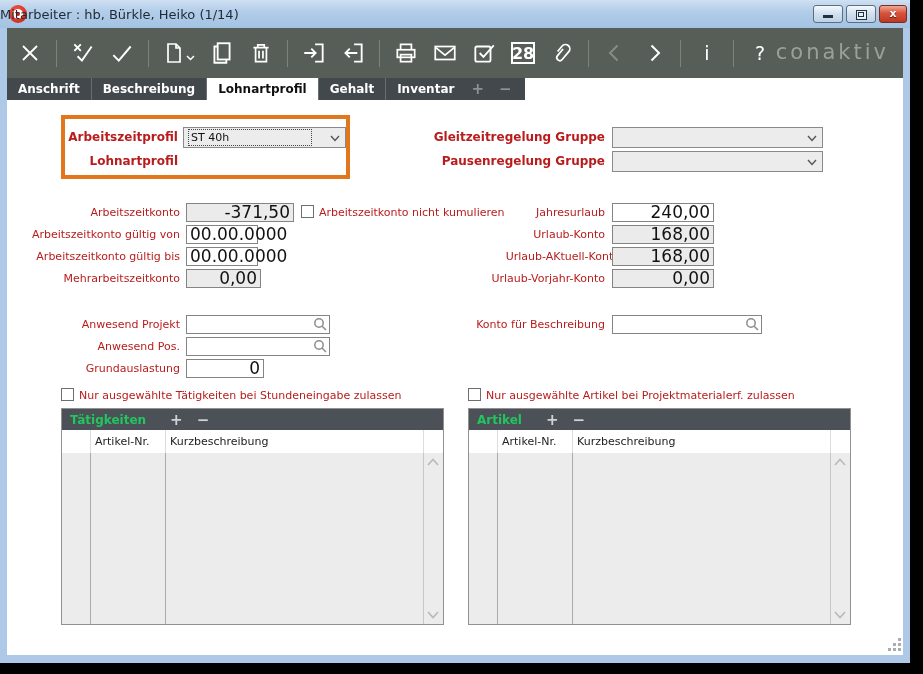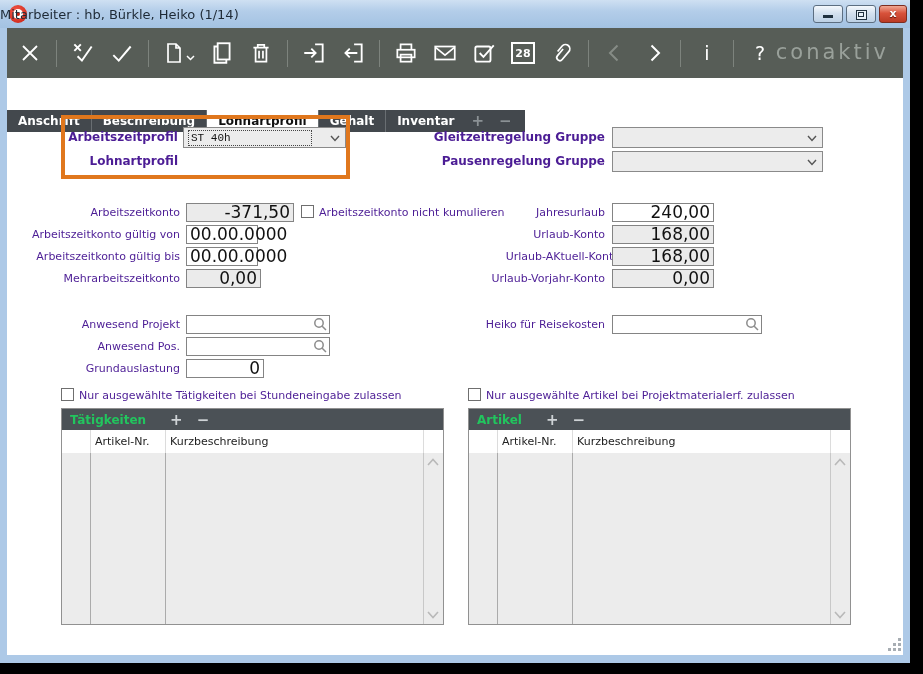--- a/index.html
+++ b/index.html
@@ -29,43 +29,43 @@
   .content-bg{position:absolute;left:7px;top:28px;width:896px;height:627px;background:#fff;}
   
   .toolbar{position:absolute;left:7px;top:28px;width:896px;height:50px;background:#575d57;
            display:flex;align-items:center;gap:13px;padding-left:10px;box-sizing:border-box;}
   .tool{display:flex;align-items:center;justify-content:center;width:26px;height:28px;flex:0 0 auto;}
   .tool svg{display:block;}
   .tsep{width:1px;height:27px;background:#7d837d;flex:0 0 auto;}
   .tool-glyph{color:#fff;font-size:19px;line-height:26px;}
   .cal{position:relative;width:24px;height:22px;border:2px solid #fff;box-sizing:border-box;
        display:flex;align-items:center;justify-content:center;}
-  .cal span{color:#fff;font-size:11px;font-weight:bold;}
+  .cal span{color:#fff;font-size:16px;font-weight:bold;}
   .brand{position:absolute;right:14px;top:12px;color:#99a09a;font-size:21px;letter-spacing:3px;
          font-family:"DejaVu Sans",sans-serif;}
   
-  .tabbar{position:absolute;left:7px;top:78px;width:896px;height:22px;background:#fff;display:flex;margin-top:32px;}
+  .tabbar{position:absolute;left:7px;top:78px;width:896px;height:22px;background:#fff;display:flex;}
   .tab{background:#43484d;color:#fff;font-size:12px;font-weight:bold;line-height:22px;
        padding:0 11px;border-right:1px solid #696e72;white-space:nowrap;cursor:default;}
   .tab.active{background:#fff;color:#111;}
   .tab.last{border-right:none;}
   .tabpm{background:#43484d;display:flex;align-items:center;gap:15px;padding:0 13px 0 6px;
          color:#8b9195;font-size:15px;font-weight:bold;}
   
-  .lbl{position:absolute;font-size:11px;color:#4c1d95;text-align:right;white-space:nowrap;}
+  .lbl{position:absolute;font-size:11px;color:#b91c1c;text-align:right;white-space:nowrap;}
   .lbl.b{font-size:12px;font-weight:bold;}
   .lbl.left{text-align:left;}
   .field{position:absolute;box-sizing:border-box;height:19px;border:1px solid #848484;
          font-family:"DejaVu Sans",sans-serif;font-size:17px;padding:0 3px;background:#fff;color:#111;}
   .field.ro{background:#ebebeb;}
   .field.num{text-align:right;}
   .dd{position:absolute;box-sizing:border-box;height:21px;background:#ececec;border:1px solid #8a8a8a;
       font-size:11px;color:#111;display:flex;align-items:center;padding:0 20px 0 4px;cursor:default;}
   .dd .chev{position:absolute;right:5px;top:7px;}
-  .dd .val{white-space:nowrap;font-family:Liberation Mono, monospace;}
+  .dd .val{white-space:nowrap;}
   .dd .val.focus{border:1px dotted #444;padding:1px 2px;min-width:118px;}
   .cb{position:absolute;width:13px;height:13px;background:#fff;border:1px solid #6f6f6f;box-sizing:border-box;}
   .search-ic{position:absolute;}
   .grip{position:absolute;left:898px;top:648px;width:3px;height:3px;background:#a7adb3;
         box-shadow:-5px 0 #a7adb3,-10px 0 #a7adb3,0 -5px #a7adb3,-5px -5px #a7adb3,0 -10px #a7adb3;}
   
   .hibox{position:absolute;left:61px;top:115px;width:289px;height:64px;border:4px solid #e0771d;box-sizing:border-box;}
   
   .gridtbl{position:absolute;top:408px;width:383px;height:217px;border:1px solid #919191;box-sizing:border-box;background:#ececec;}
   .gridtbl .bar{position:absolute;left:0;top:0;right:0;height:21px;background:#4b5156;display:flex;align-items:center;}
@@ -282,21 +282,21 @@
     <span class="lbl" style="left:0px;top:340px;width:180px;">Anwesend Pos.</span>
     <div class="field" style="left:186px;top:337px;width:144px;line-height:17px;"></div>
     <svg class="search-ic" style="left:313px;top:339px;" width="14" height="14" viewBox="0 0 14 14" fill="none" stroke="#8c8c8c" stroke-width="1.5">
         <circle cx="6" cy="6" r="4.2"></circle>
         <path d="M9.2 9.2 L13 13"></path>
       </svg>
 
     <span class="lbl" style="left:0px;top:362px;width:180px;">Grundauslastung</span>
     <div class="field num" style="left:186px;top:359px;width:78px;line-height:17px;">0</div>
 
-    <span class="lbl" style="left:427px;top:318px;width:178px;">Heiko für Reisekosten</span>
+    <span class="lbl" style="left:427px;top:318px;width:178px;">Konto für Beschreibung</span>
     <div class="field" style="left:612px;top:315px;width:150px;line-height:17px;"></div>
     <svg class="search-ic" style="left:745px;top:317px;" width="14" height="14" viewBox="0 0 14 14" fill="none" stroke="#8c8c8c" stroke-width="1.5">
         <circle cx="6" cy="6" r="4.2"></circle>
         <path d="M9.2 9.2 L13 13"></path>
       </svg>
 
     <span class="cb" style="left:61px;top:388px;"></span>
     <span class="lbl left" style="left:79px;top:389px;">Nur ausgewählte Tätigkeiten bei Stundeneingabe zulassen</span>
     <span class="cb" style="left:468px;top:388px;"></span>
     <span class="lbl left" style="left:486px;top:389px;">Nur ausgewählte Artikel bei Projektmaterialerf. zulassen</span>

